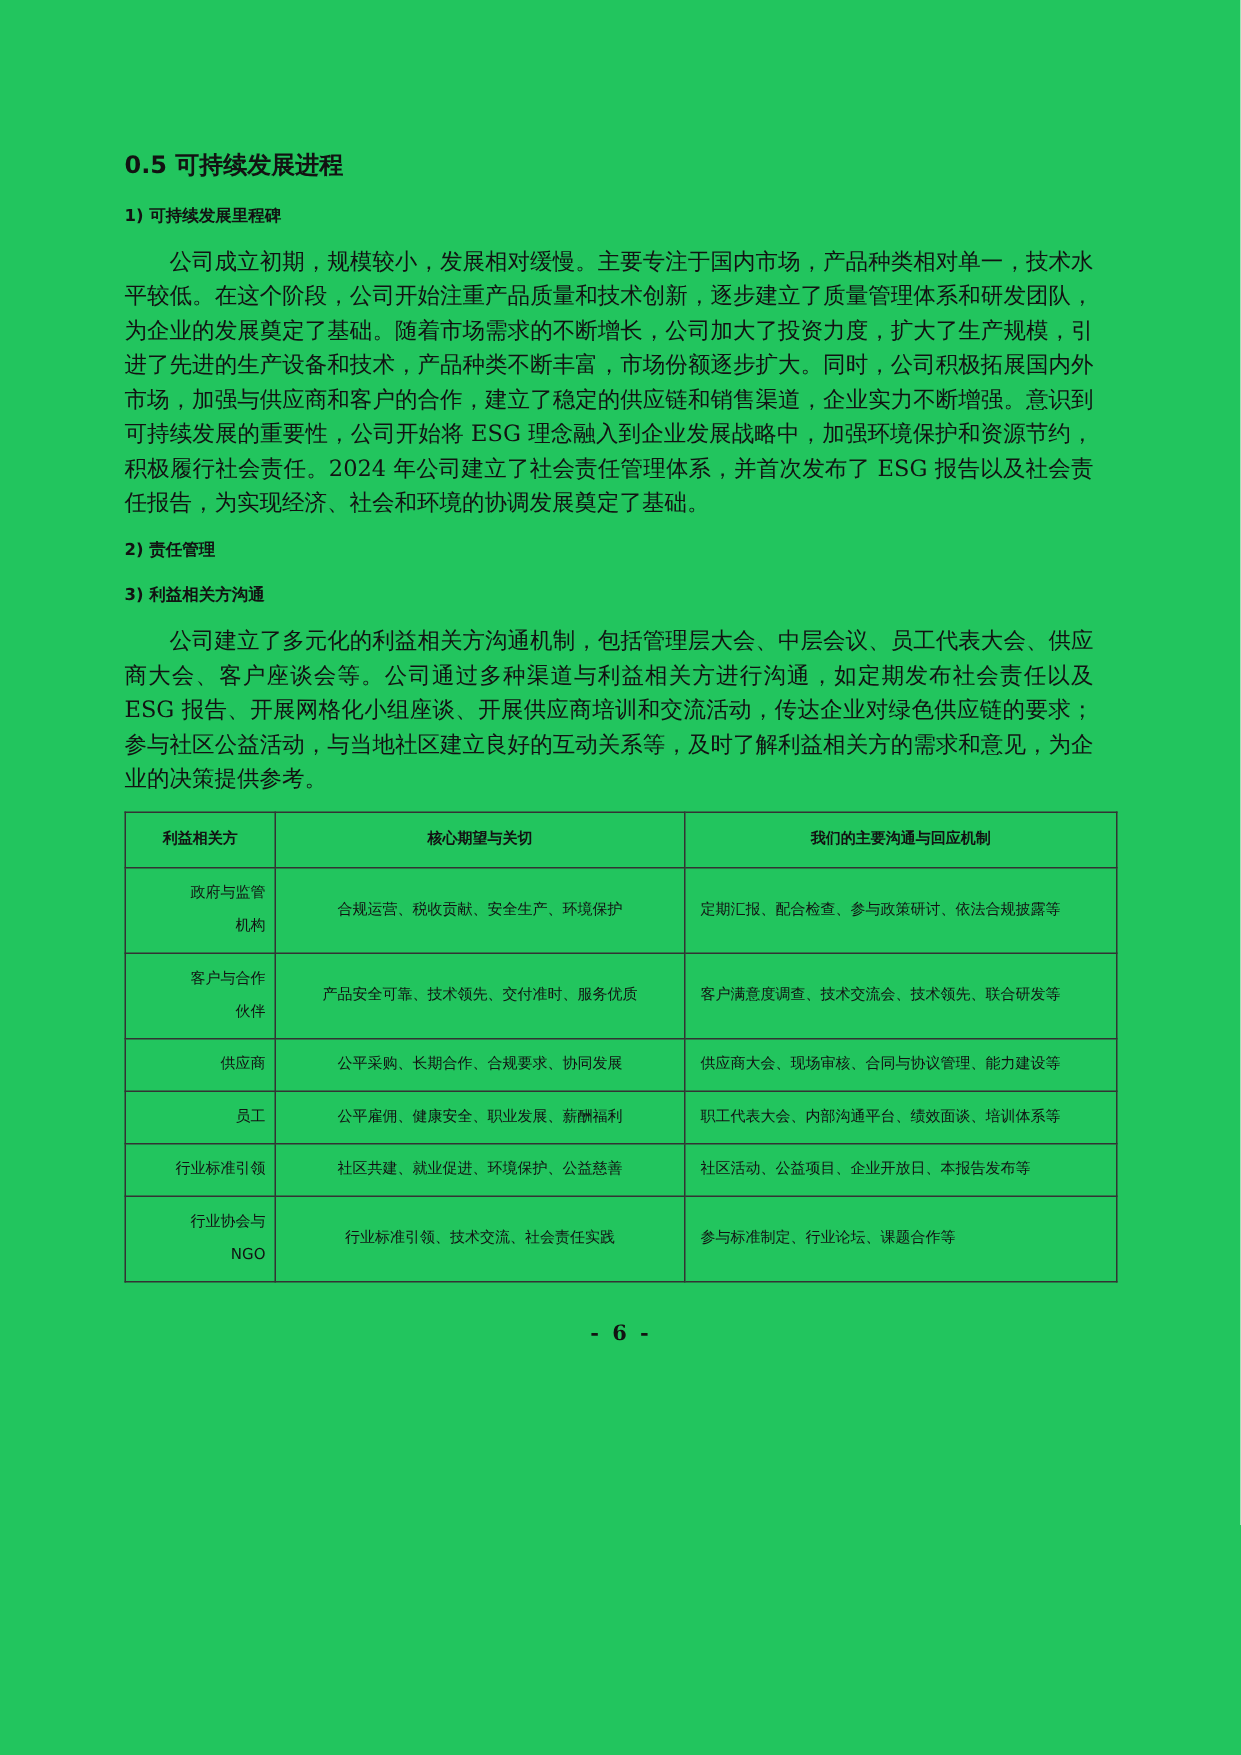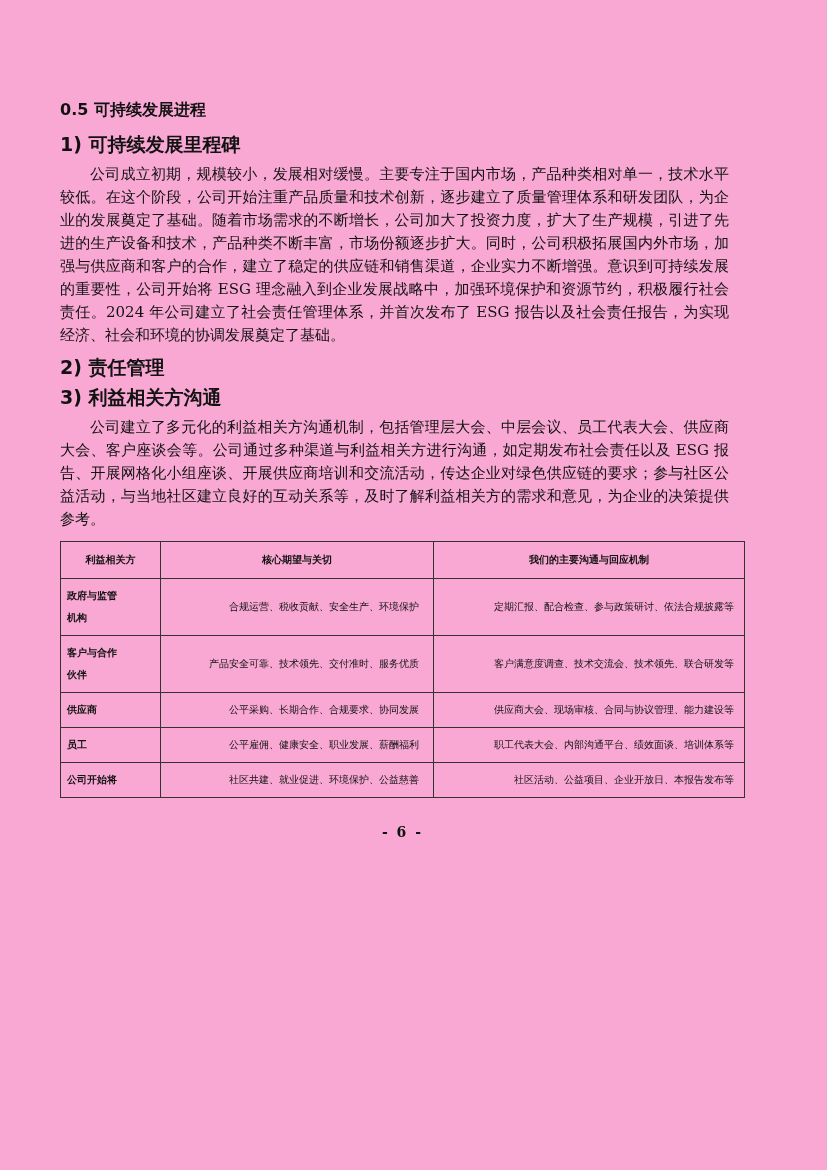--- a/index.html
+++ b/index.html
@@ -1,37 +1,37 @@
 <!DOCTYPE html>
 <html><head>
 <meta charset="utf-8">
 <style>
   html, body { margin: 0; padding: 0; background: #ffffff; }
   .page {
     position: relative;
     width: 827px;
     height: 1170px;
     box-sizing: border-box;
-    padding: 100px 82px 0 60px;
-    background: #f9a8d4;
+    padding: 100px 82px 0 83px;
+    background: #22c55e;
     color: #121212;
     font-family: "DejaVu Serif", "Liberation Serif", serif;
     overflow: hidden;
   }
   .h-main {
     font-family: "DejaVu Sans", "Liberation Sans", sans-serif;
     font-weight: bold;
     font-size: 16px;
     line-height: 20px;
     margin: 0 0 14px 0;
   }
   .h-sub {
     font-family: "DejaVu Sans", "Liberation Sans", sans-serif;
     font-weight: bold;
-    font-size: 19px;
+    font-size: 11px;
     line-height: 20px;
     margin: 10px 0 9px 0;
   }
   p.body-para {
     font-size: 15px;
     line-height: 23px;
     text-align: justify;
     text-indent: 2em;
     margin: 0 16px 2px 0;
   }
@@ -50,27 +50,27 @@
     vertical-align: middle;
   }
   table.stakeholders th {
     font-family: "DejaVu Sans", "Liberation Sans", sans-serif;
     font-weight: bold;
     text-align: center;
     padding: 7px 6px;
   }
   td.stakeholder-cell {
     font-family: "DejaVu Sans", "Liberation Sans", sans-serif;
-    font-weight: bold;
-    text-align: left;
+    font-weight: normal;
+    text-align: right;
     white-space: pre-line;
     padding: 6px 6px;
   }
-  td.expect-cell { padding: 6px 14px; text-align: right; }
-  td.mech-cell   { padding: 6px 10px; text-align: right; }
+  td.expect-cell { padding: 6px 14px; text-align: center; }
+  td.mech-cell   { padding: 6px 10px; text-align: left; }
   .page-footer {
     margin-top: 26px;
     text-align: center;
     font-weight: bold;
     font-size: 14px;
     letter-spacing: 2px;
   }
 </style>
 </head>
 <body>
@@ -117,22 +117,28 @@
         <td class="stakeholder-cell">供应商</td>
         <td class="expect-cell">公平采购、长期合作、合规要求、协同发展</td>
         <td class="mech-cell">供应商大会、现场审核、合同与协议管理、能力建设等</td>
       </tr>
       <tr>
         <td class="stakeholder-cell">员工</td>
         <td class="expect-cell">公平雇佣、健康安全、职业发展、薪酬福利</td>
         <td class="mech-cell">职工代表大会、内部沟通平台、绩效面谈、培训体系等</td>
       </tr>
       <tr>
-        <td class="stakeholder-cell">公司开始将</td>
+        <td class="stakeholder-cell">行业标准引领</td>
         <td class="expect-cell">社区共建、就业促进、环境保护、公益慈善</td>
         <td class="mech-cell">社区活动、公益项目、企业开放日、本报告发布等</td>
+      </tr>
+      <tr>
+        <td class="stakeholder-cell">行业协会与
+NGO</td>
+        <td class="expect-cell">行业标准引领、技术交流、社会责任实践</td>
+        <td class="mech-cell">参与标准制定、行业论坛、课题合作等</td>
       </tr>
     </tbody>
   </table>
 
   <div class="page-footer">- 6 -</div>
 
 </div>
 
 </body></html>

